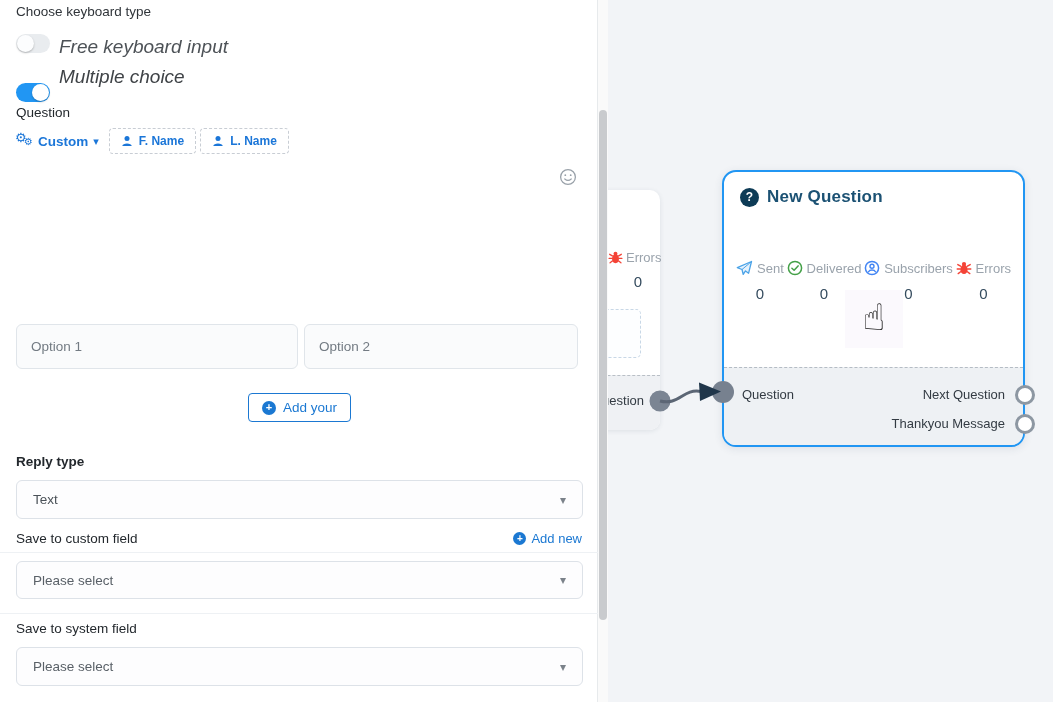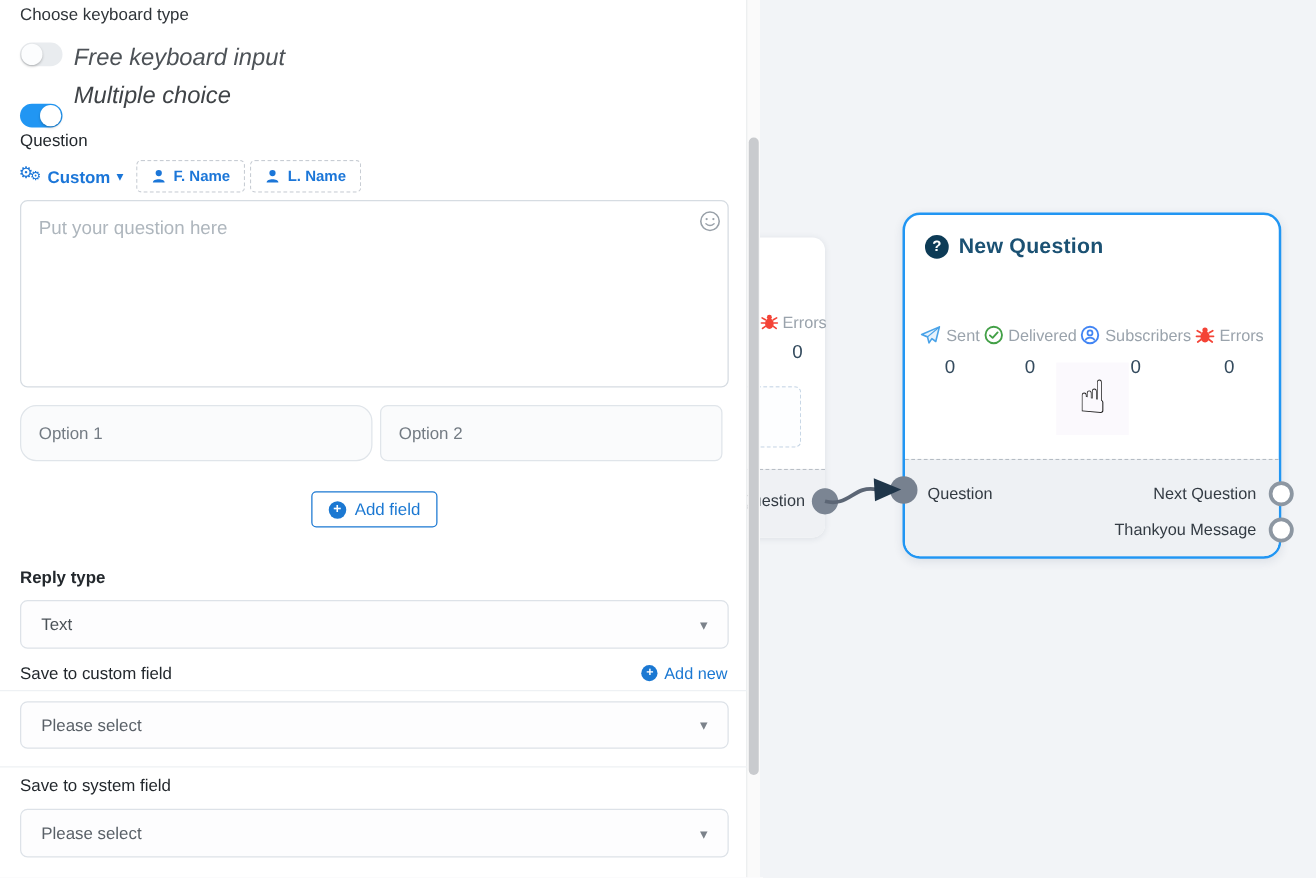--- a/index.html
+++ b/index.html
@@ -113,21 +113,21 @@
   }
   .q-textarea::placeholder { color:#aeb6bd; opacity:1; }
   .emoji-btn { position:absolute; left:559px; top:168px; width:18px; height:18px; cursor:pointer; }
 
   .opt-row { position:absolute; left:16px; top:324px; width:562px; display:flex; gap:6px; }
   .opt-input {
     height:45px; border:1px solid #e0e5ea; border-radius:6px; background:#fafbfc;
     font-family:inherit; font-size:13.5px; color:#495057; padding:0 14px;
   }
   .opt-input::placeholder { color:#737b83; opacity:1; }
-  .opt-1 { width:282px;border-radius:13px; } .opt-2 { flex:1; }
+  .opt-1 { width:282px; } .opt-2 { flex:1; }
 
   .add-more {
     position:absolute; left:16px; top:393px; width:567px; display:flex; justify-content:center;
   }
   .add-more-btn {
     display:flex; align-items:center; gap:7px; border:1px solid #1b78d2; border-radius:4px;
     background:#fff; color:#1b78d2; font-size:13.5px; padding:6px 13px; cursor:pointer; font-family:inherit;
   }
   .plus-circle {
     width:14px; height:14px; border-radius:50%; background:#1b78d2; color:#fff;
@@ -307,39 +307,38 @@
       </div>
       <div class="chip">
         <svg class="icon" width="12" height="12" viewBox="0 0 12 12">
           <circle cx="6" cy="3.4" r="2.5" fill="#1b76d8"></circle>
           <path d="M1.3 11 c0-3.4 9.4-3.4 9.4 0 Z" fill="#1b76d8"></path>
         </svg>
         <span>L. Name</span>
       </div>
     </div>
 
-    <textarea class="q-textarea" placeholder="Put your question here" style=""></textarea>
     <div class="emoji-btn">
       <svg class="icon" width="18" height="18" viewBox="0 0 20 20">
         <circle cx="10" cy="10" r="8.2" fill="none" stroke="#99a1a9" stroke-width="1.4"></circle>
         <circle cx="7" cy="8" r="1" fill="#99a1a9"></circle>
         <circle cx="13" cy="8" r="1" fill="#99a1a9"></circle>
         <path d="M6.4 12.2 q3.6 3.1 7.2 0" fill="none" stroke="#99a1a9" stroke-width="1.3" stroke-linecap="round"></path>
       </svg>
     </div>
 
     <div class="opt-row">
       <input class="opt-input opt-1" placeholder="Option 1" style="">
       <input class="opt-input opt-2" placeholder="Option 2" style="">
     </div>
 
     <div class="add-more">
       <button class="add-more-btn">
         <span class="plus-circle">+</span>
-        <span>Add field</span>
+        <span>Add your</span>
       </button>
     </div>
 
     <div class="p-abs p-heading" style="left:16px; top:454px; color:#23282d;font-weight:bold;">Reply type</div>
     <div class="select" style="top:480px;">
       <span class="sel-text">Text</span>
       <span class="sel-caret">▾</span>
     </div>
 
     <div class="p-abs p-heading" style="left:16px; top:531px; color:#23282d;">Save to custom field</div>

